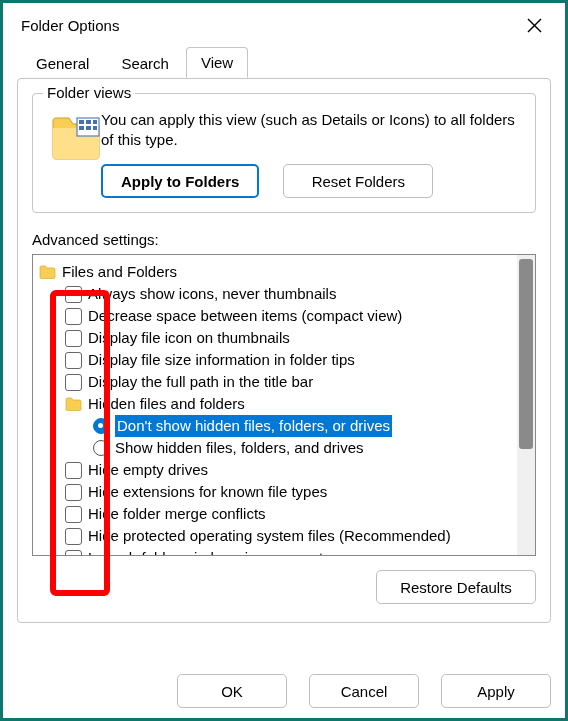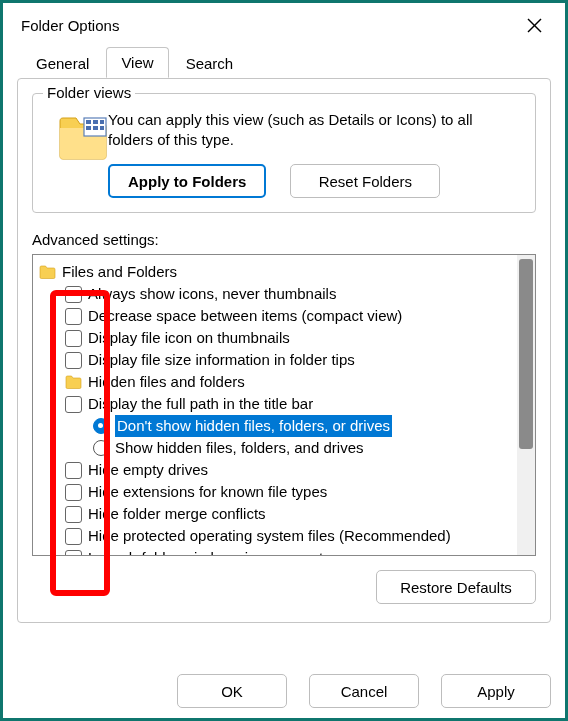--- a/index.html
+++ b/index.html
@@ -61,21 +61,21 @@
     margin: 0 14px 14px 14px;
     border: 1px solid #c5c5c5;
     border-radius: 4px;
     padding: 14px 14px 18px 14px;
     position: relative;
     top: -1px;
   }
   .groupbox {
     border: 1px solid #c5c5c5;
     border-radius: 4px;
-    padding: 16px 14px 14px 21px;
+    padding: 16px 14px 14px 14px;
     position: relative;
     margin-bottom: 18px;
   }
   .groupbox-title {
     position: absolute;
     top: -10px;
     left: 10px;
     background: #fff;
     padding: 0 4px;
     font-size: 15px;
@@ -224,22 +224,22 @@
     <div class="close-btn">
       <svg width="15" height="15" viewBox="0 0 15 15">
         <line x1="1" y1="1" x2="14" y2="14" stroke="#000" stroke-width="1.4"></line>
         <line x1="14" y1="1" x2="1" y2="14" stroke="#000" stroke-width="1.4"></line>
       </svg>
     </div>
   </div>
 
   <div class="tabs">
     <div class="tab">General</div>
+    <div class="tab">Search</div>
     <div class="tab active">View</div>
-    <div class="tab">Search</div>
   </div>
 
   <div class="tab-panel-wrap">
 
     <div class="groupbox">
       <div class="groupbox-title">Folder views</div>
       <div class="folder-views-body">
         <svg class="folder-icon" viewBox="0 0 50 46">
           <path d="M2 10 L2 42 C2 44 3 45 5 45 L45 45 C47 45 48 44 48 42 L48 13 C48 11 47 10 45 10 L22 10 L18 4 L5 4 C3 4 2 5 2 7 Z" fill="#f8cf52" stroke="#d4a017" stroke-width="1"></path>
           <path d="M2 14 L48 14 L48 42 C48 44 47 45 45 45 L5 45 C3 45 2 44 2 42 Z" fill="#ffe08a"></path>
@@ -284,30 +284,30 @@
           </div>
         <div class="tree-row indent1">
             <div class="checkbox"></div>
             <span>Display file icon on thumbnails</span>
           </div>
         <div class="tree-row indent1">
             <div class="checkbox"></div>
             <span>Display file size information in folder tips</span>
           </div>
         <div class="tree-row indent1">
+            <div class="checkbox"></div>
+            <span>Display the full path in the title bar</span>
+          </div>
+
+        <div class="tree-row indent1">
           <svg class="small-folder" viewBox="0 0 17 14">
             <path d="M1 3 L1 12 C1 13 1.5 13.5 2.5 13.5 L14.5 13.5 C15.5 13.5 16 13 16 12 L16 4.5 C16 3.5 15.5 3 14.5 3 L8 3 L6.5 1 L2.5 1 C1.5 1 1 1.5 1 2.5 Z" fill="#f8cf52" stroke="#d4a017" stroke-width="0.6"></path>
           </svg>
           <span>Hidden files and folders</span>
         </div>
-
-        <div class="tree-row indent1">
-            <div class="checkbox"></div>
-            <span>Display the full path in the title bar</span>
-          </div>
         <div class="tree-row indent2">
             <div class="radio checked"></div>
             <span class="sel">Don't show hidden files, folders, or drives</span>
           </div>
         <div class="tree-row indent2">
             <div class="radio"></div>
             <span>Show hidden files, folders, and drives</span>
           </div>
 
         <div class="tree-row indent1">

